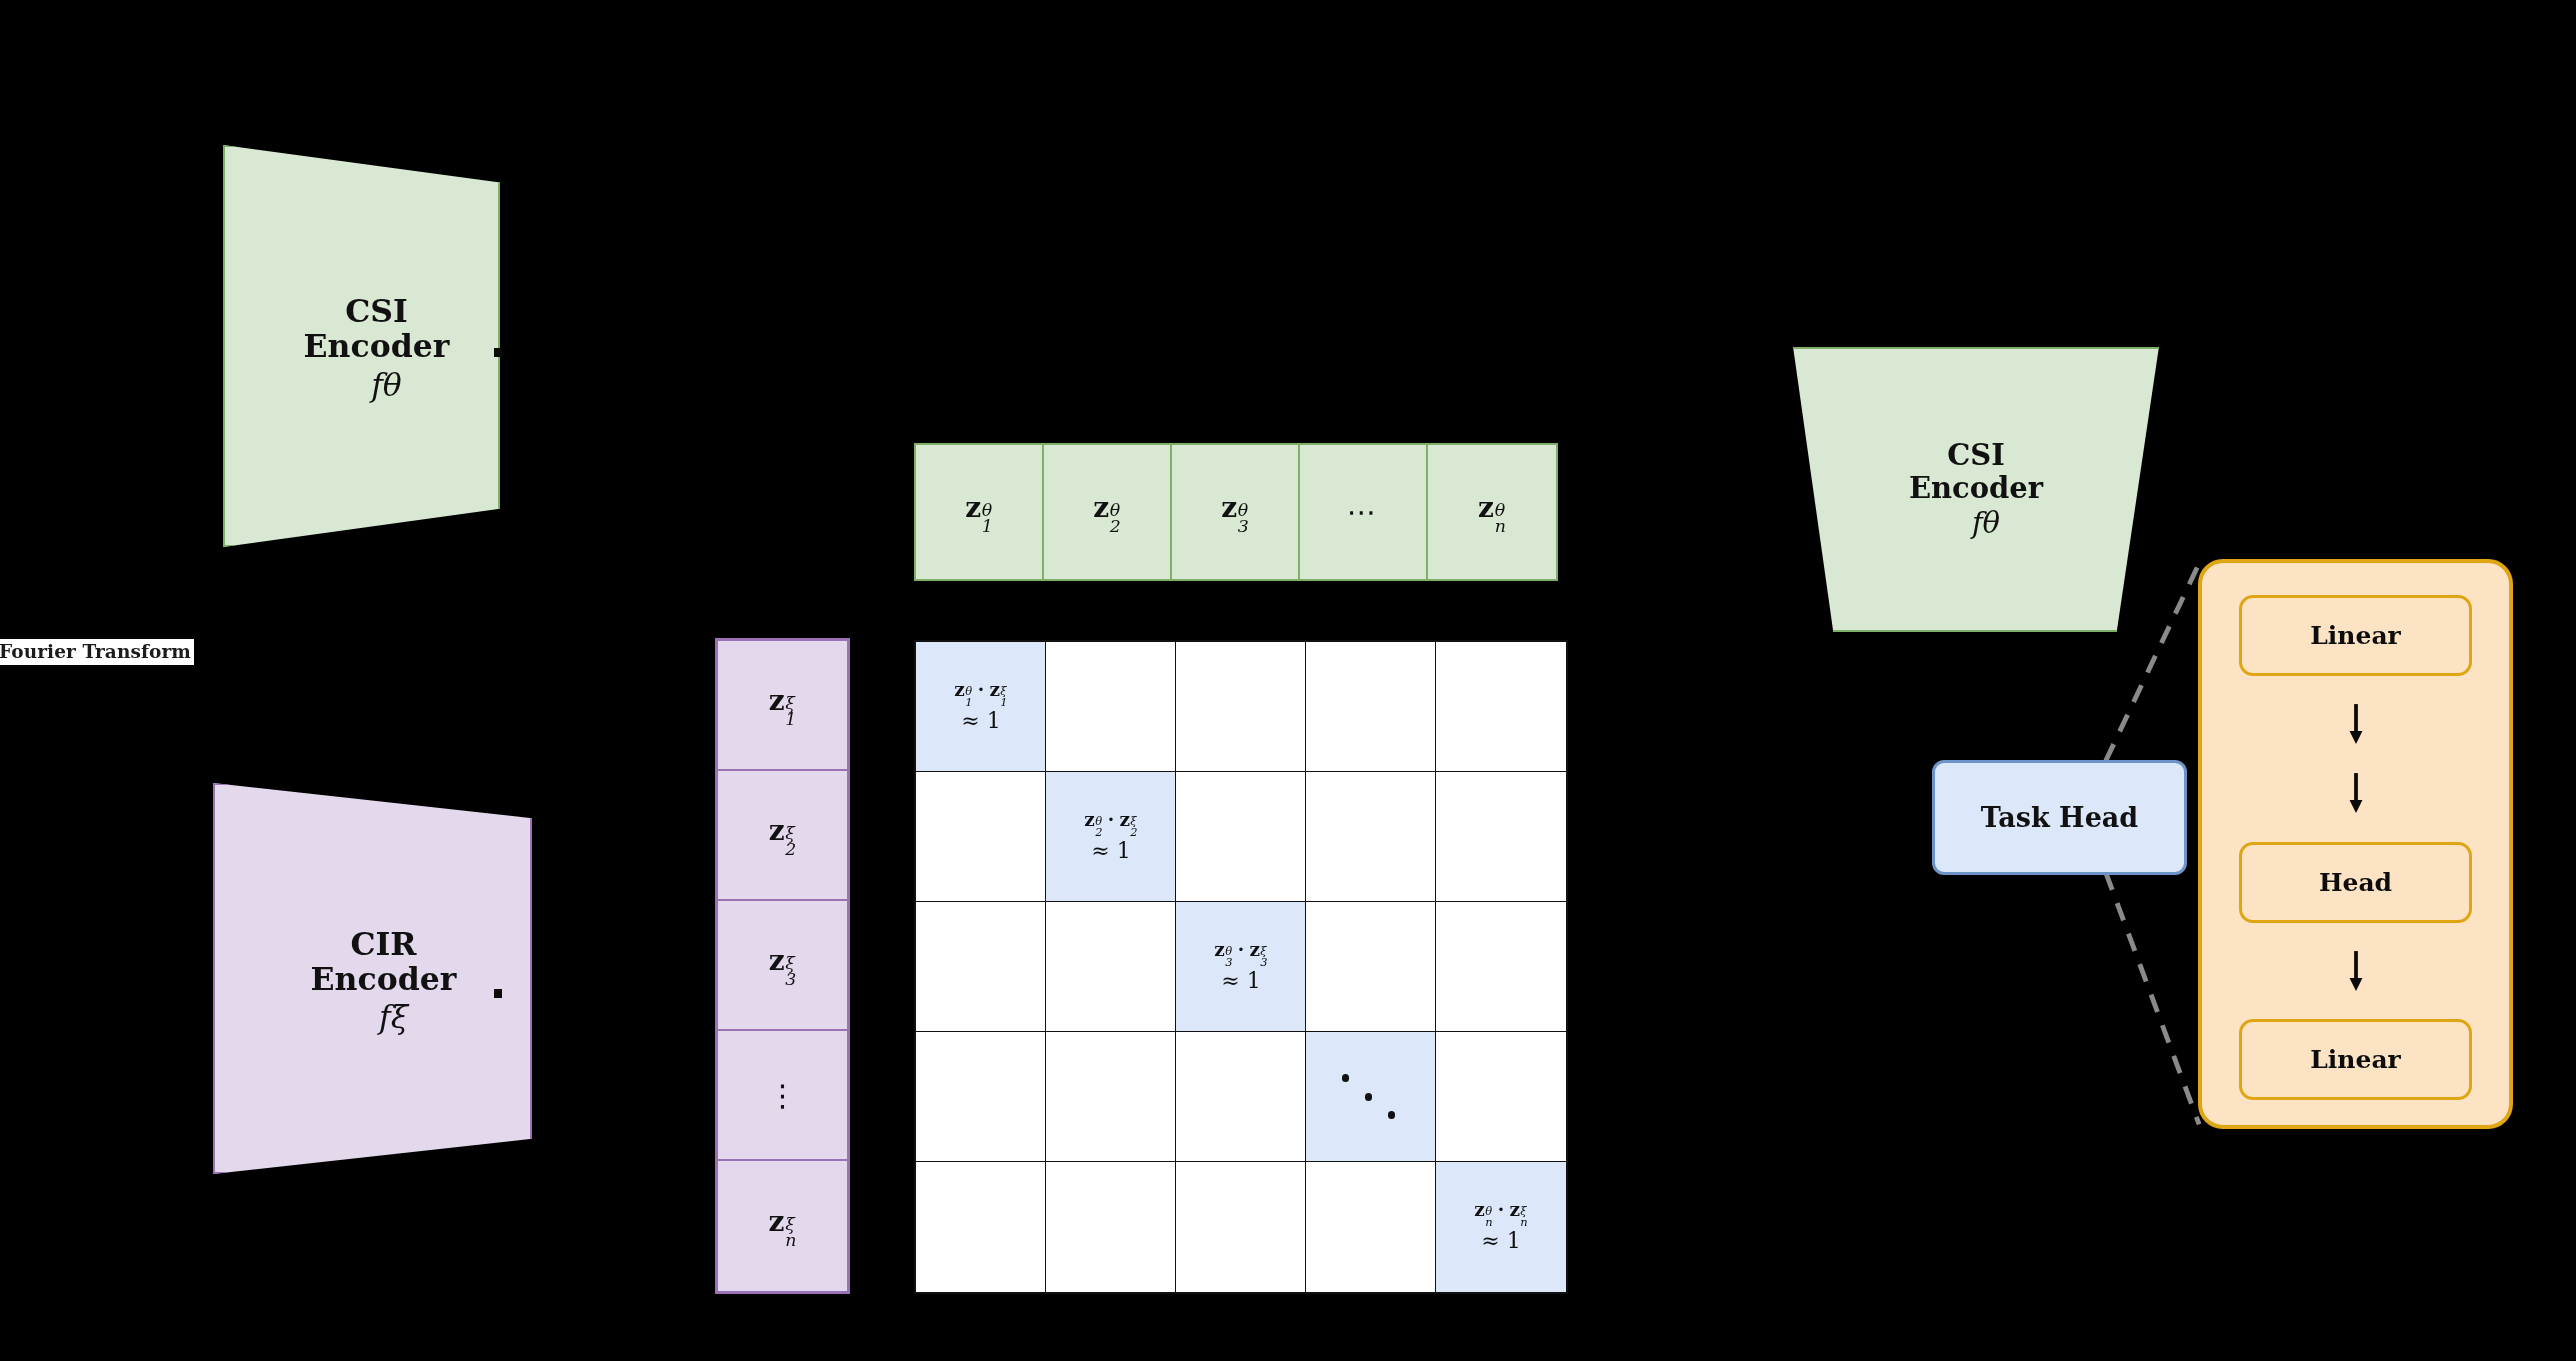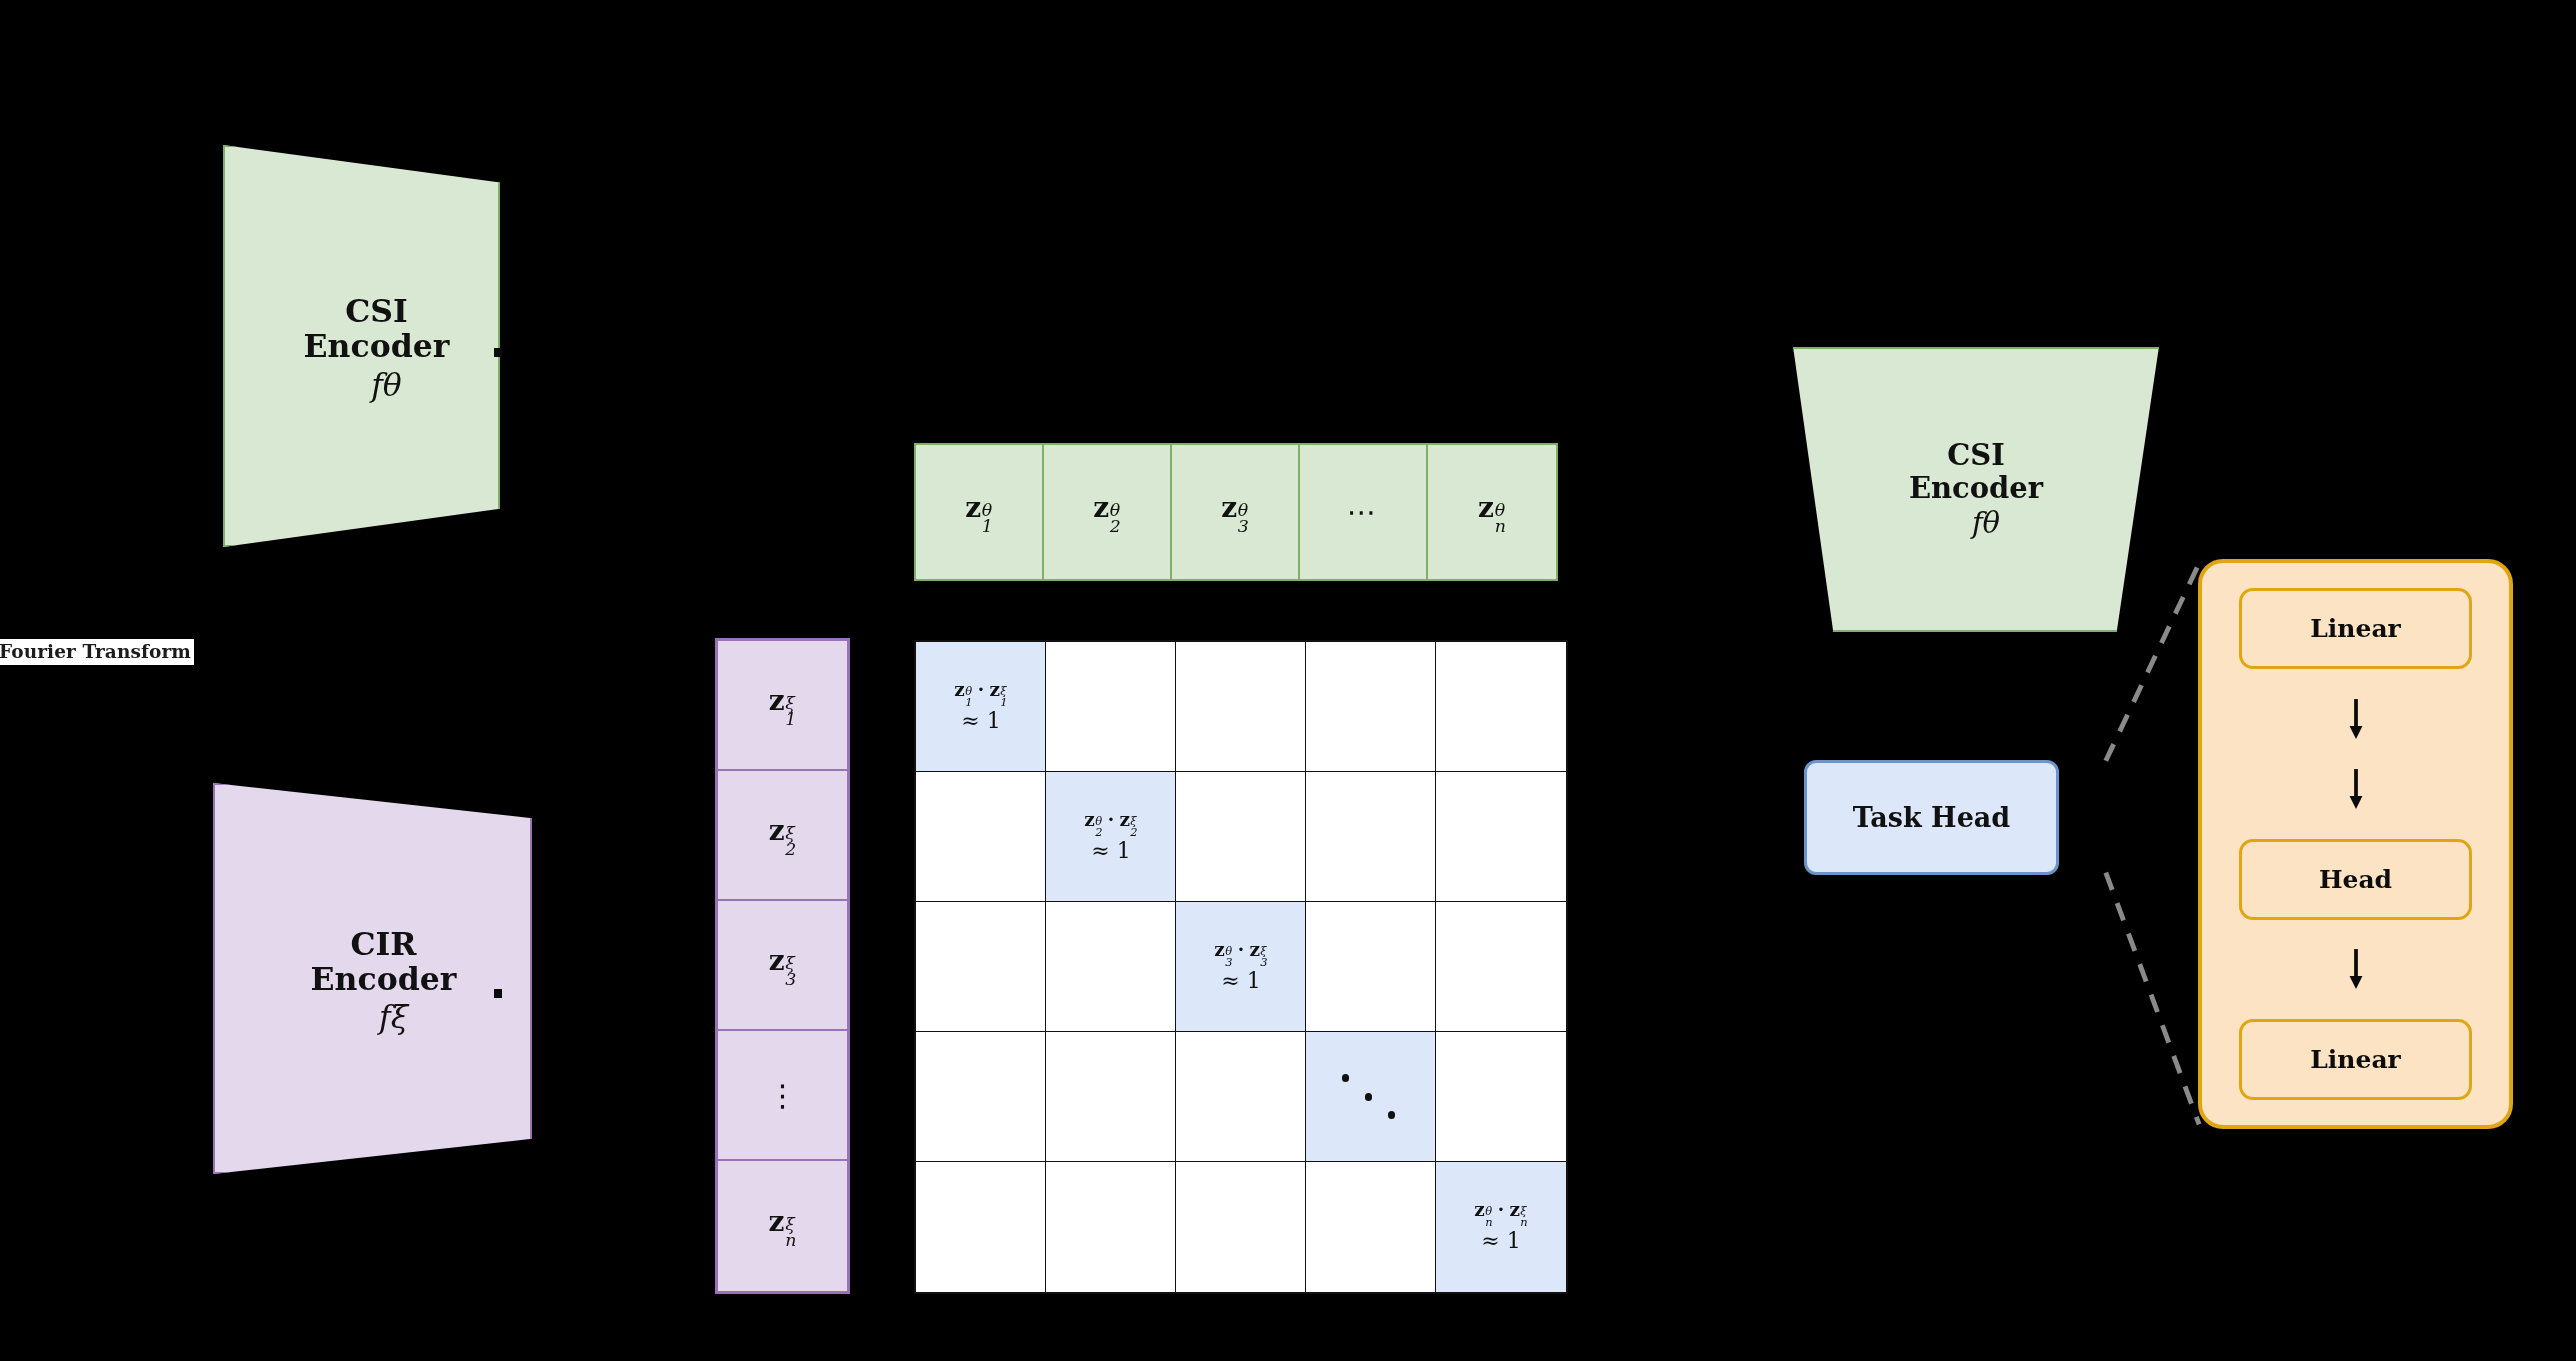--- a/index.html
+++ b/index.html
@@ -186,21 +186,21 @@
     position:absolute;
     width:7.6px;height:7.6px;border-radius:50%;
     background:#111;
   }
   .ddots i:nth-child(1){left:3.3px;  top:3.3px;}
   .ddots i:nth-child(2){left:26px; top:22px;}
   .ddots i:nth-child(3){left:49px; top:40px;}
 
   
   #task-head{
-    left:1804px; top:760px;
+    left:1932px; top:760px;
     width:255px; height:115px;
     background:#dce8f9;
     border:3.8px solid #6d94c8;
     border-radius:12px;
     box-sizing:border-box;
     font-size:27px;
     font-weight:bold;
   }
 
   
@@ -214,21 +214,21 @@
     left:2198px; top:559px;
     width:315px; height:570px;
     background:#fce3c4;
     border:4.9px solid #e0a513;
     border-radius:25px;
     box-sizing:border-box;
     display:flex;
     flex-direction:column;
     align-items:center;
     justify-content:space-between;
-    padding:25px 0 25px 0;
+    padding:32px 0 25px 0;
   }
   #mlp-box .mlp-layer{
     width:233px;
     height:81px;
     border:3.8px solid #e0a513;
     border-radius:14px;
     box-sizing:border-box;
     background:transparent;
     display:flex;
     align-items:center;

